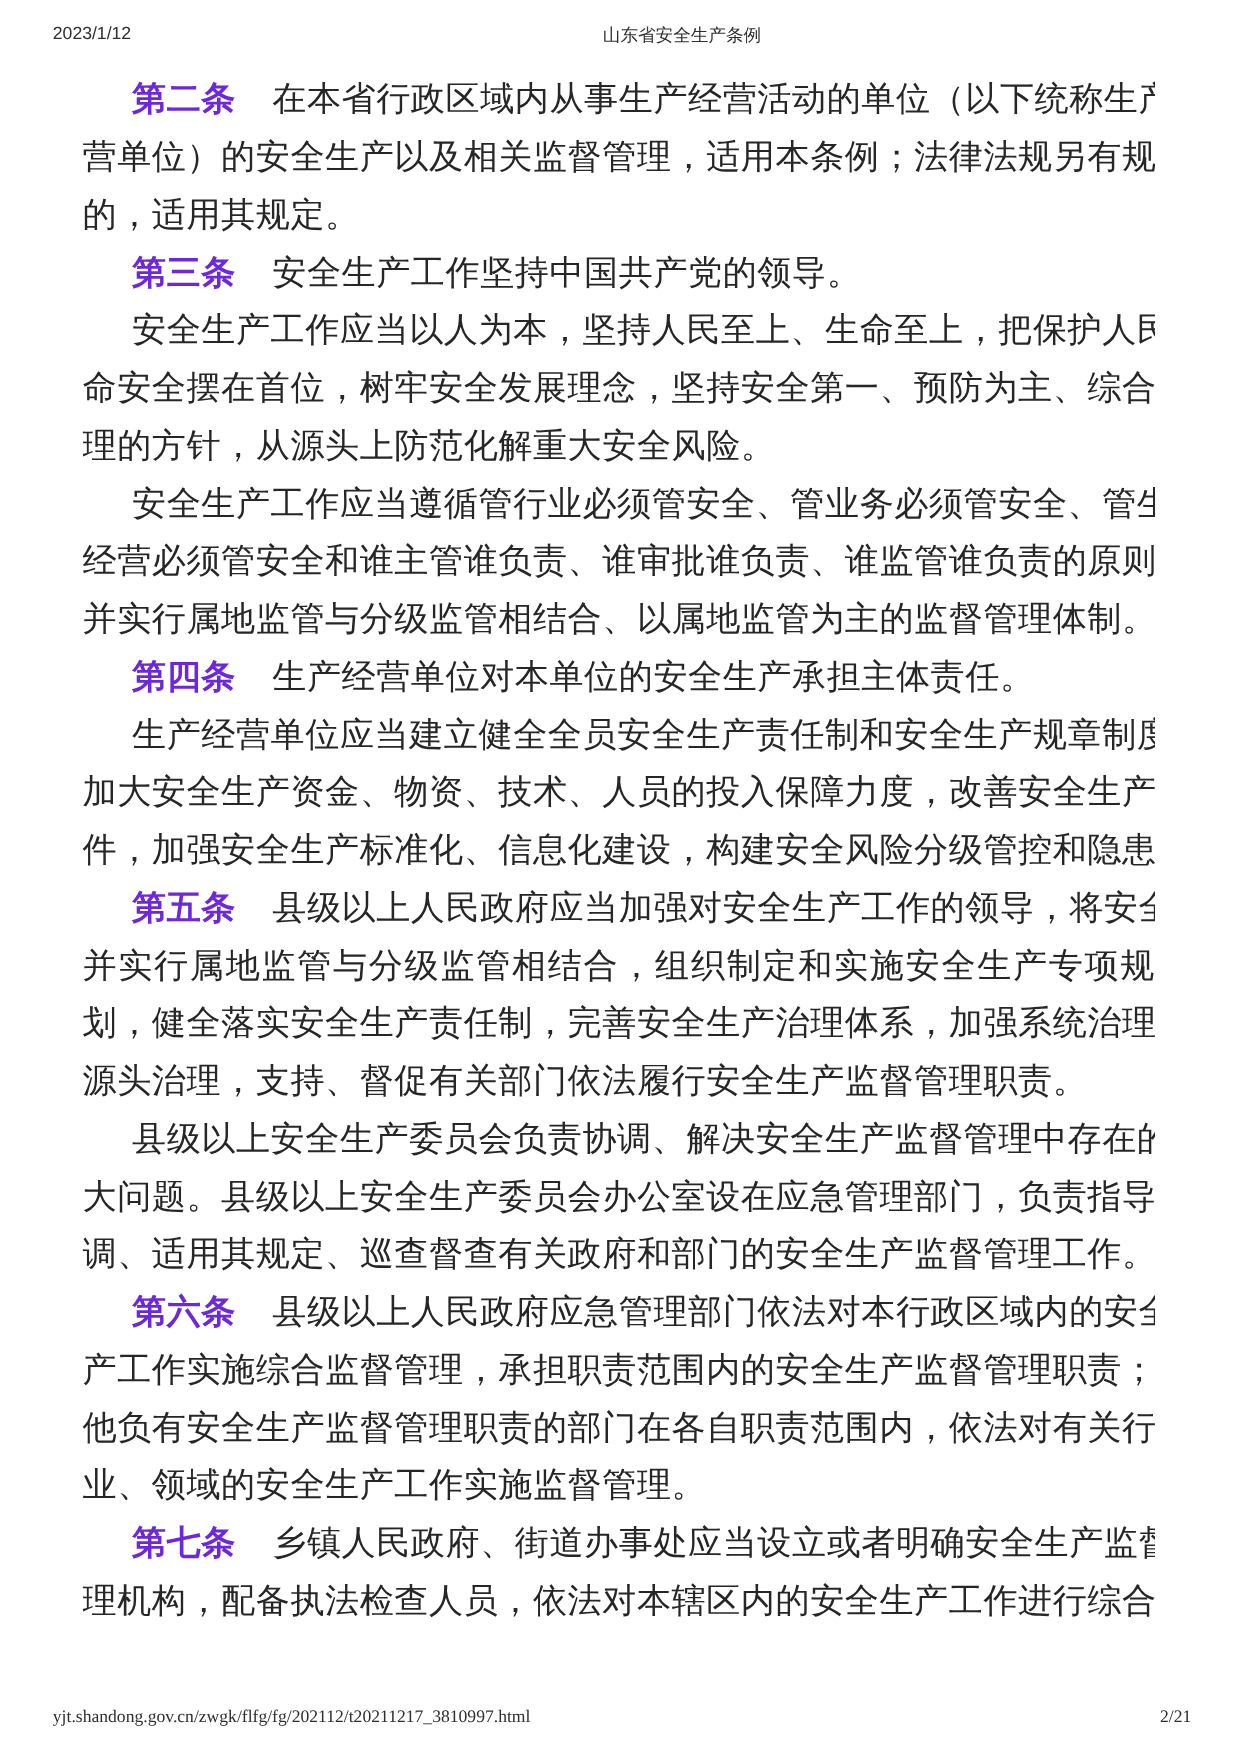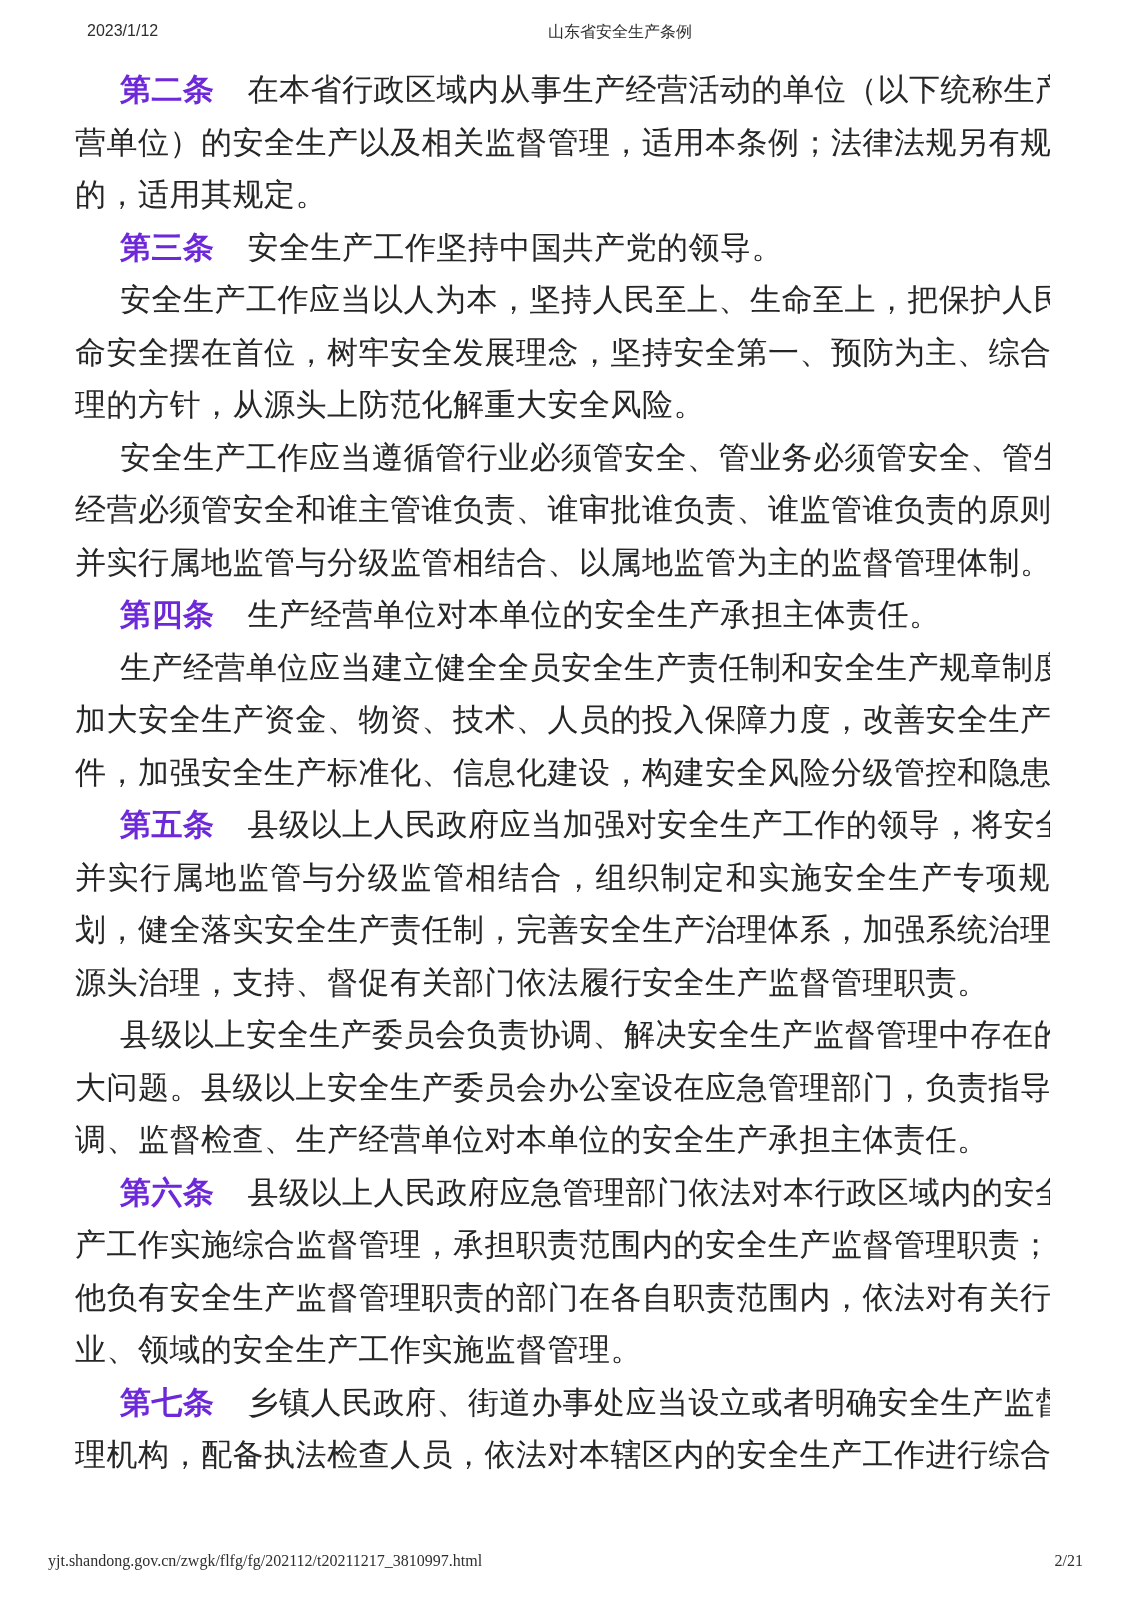--- a/index.html
+++ b/index.html
@@ -25,21 +25,20 @@
     height: 22px;
     font-family: "Liberation Sans", sans-serif;
     font-size: 16px;
     color: #2e2e2e;
   }
   .header-date {
     position: absolute;
     left: 48px;
     top: 0;
     white-space: nowrap;
-    margin-left: 39px;
   }
   .header-title {
     position: absolute;
     left: 620px;
     top: 0;
     transform: translateX(-50%);
     white-space: nowrap;
   }
 
   
@@ -127,21 +126,21 @@
       <div class="line indent"><span class="article-label">第四条</span><span class="label-gap"></span><span>生产经营单位对本单位的安全生产承担主体责任。</span></div>
       <div class="line fill indent"><span>生产经营单位应当建立健全全员安全生产责任制和安全生产规章制度，</span></div>
       <div class="line fill"><span>加大安全生产资金、物资、技术、人员的投入保障力度，改善安全生产条</span></div>
       <div class="line fill"><span>件，加强安全生产标准化、信息化建设，构建安全风险分级管控和隐患排</span></div>
       <div class="line fill indent"><span class="article-label">第五条</span><span class="label-gap"></span><span>县级以上人民政府应当加强对安全生产工作的领导，将安全生</span></div>
       <div class="line fill"><span>并实行属地监管与分级监管相结合，组织制定和实施安全生产专项规</span></div>
       <div class="line fill"><span>划，健全落实安全生产责任制，完善安全生产治理体系，加强系统治理、</span></div>
       <div class="line"><span>源头治理，支持、督促有关部门依法履行安全生产监督管理职责。</span></div>
       <div class="line fill indent"><span>县级以上安全生产委员会负责协调、解决安全生产监督管理中存在的重</span></div>
       <div class="line fill"><span>大问题。县级以上安全生产委员会办公室设在应急管理部门，负责指导协</span></div>
-      <div class="line"><span>调、监督检查、生产经营单位对本单位的安全生产承担主体责任。</span></div>
+      <div class="line"><span>调、适用其规定、巡查督查有关政府和部门的安全生产监督管理工作。</span></div>
       <div class="line fill indent"><span class="article-label">第六条</span><span class="label-gap"></span><span>县级以上人民政府应急管理部门依法对本行政区域内的安全生</span></div>
       <div class="line fill"><span>产工作实施综合监督管理，承担职责范围内的安全生产监督管理职责；其</span></div>
       <div class="line fill"><span>他负有安全生产监督管理职责的部门在各自职责范围内，依法对有关行</span></div>
       <div class="line"><span>业、领域的安全生产工作实施监督管理。</span></div>
       <div class="line fill indent"><span class="article-label">第七条</span><span class="label-gap"></span><span>乡镇人民政府、街道办事处应当设立或者明确安全生产监督管</span></div>
       <div class="line fill"><span>理机构，配备执法检查人员，依法对本辖区内的安全生产工作进行综合监</span></div>
     </div>
 
   <div class="print-footer">
     <span class="footer-url">yjt.shandong.gov.cn/zwgk/flfg/fg/202112/t20211217_3810997.html</span>

